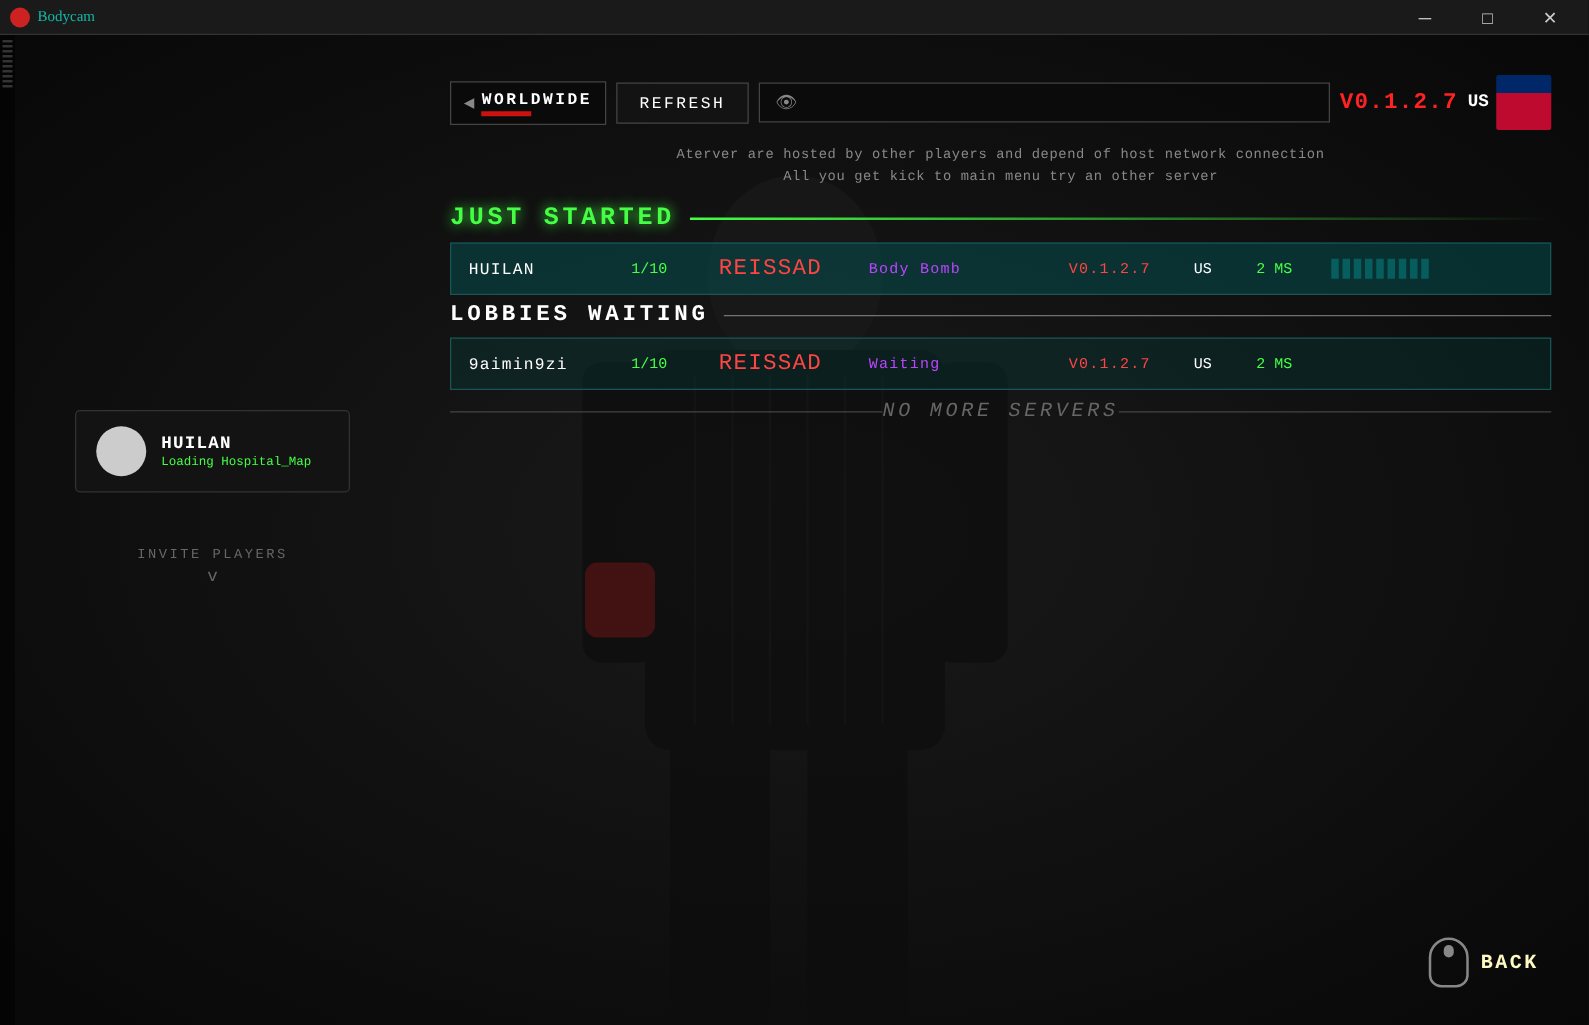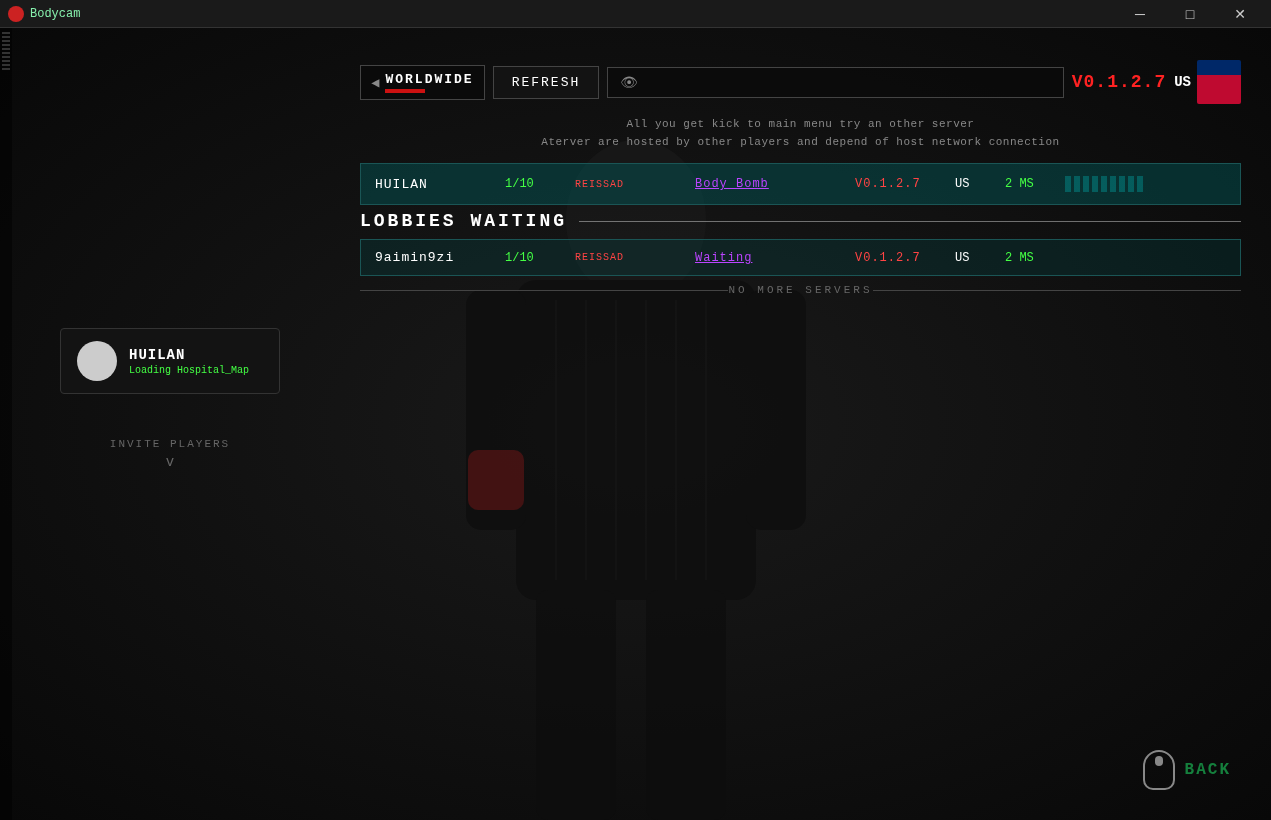--- a/index.html
+++ b/index.html
@@ -24,23 +24,24 @@
       z-index: 100;
       border-bottom: 1px solid #333;
     }
     .titlebar-icon {
       width: 16px; height: 16px;
       background: #cc2222;
       border-radius: 50%;
       margin-right: 6px;
     }
     .titlebar-title {
-      color: #86efac;
+      color: #14b8a6;
       font-size: 12px;
       flex: 1;
+      font-family: Liberation Serif, serif;
     }
     .titlebar-controls {
       display: flex;
       gap: 4px;
     }
     .titlebar-btn {
       width: 46px; height: 28px;
       background: transparent;
       border: none;
       color: #ccc;
@@ -263,22 +264,22 @@
       border: 1px solid #1a5555;
       padding: 10px 14px;
       margin-bottom: 6px;
       cursor: pointer;
     }
     .server-row.highlighted {
       background: rgba(0,100,100,0.4);
     }
     .col-name { width: 130px; color: #fff; font-size: 13px; letter-spacing: 1px; }
     .col-players { width: 70px; color: #44ff44; font-size: 12px; }
-    .col-mode { width: 120px; color: #ff4444; font-size: 10px; letter-spacing: 1px; }
-    .col-map { width: 160px; color: #bb44ff; font-size: 12px; letter-spacing: 1px; text-decoration: underline; }
+    .col-mode { width: 120px; color: #ff4444; font-size: 18px; letter-spacing: 1px; }
+    .col-map { width: 160px; color: #bb44ff; font-size: 12px; letter-spacing: 1px; }
     .col-version { width: 100px; color: #ff4444; font-size: 12px; letter-spacing: 1px; }
     .col-region { width: 50px; color: #fff; font-size: 12px; }
     .col-ping { width: 60px; color: #44ff44; font-size: 12px; text-align: left; }
     .col-bar { flex: 1; }
 
     
     .row-stripes {
       width: 80px;
       height: 20px;
       display: flex;
@@ -309,25 +310,26 @@
       height: 1px;
       background: #fff;
       margin-left: 12px;
       opacity: 0.4;
     }
 
     
     .no-more {
       text-align: center;
       color: #666;
-      font-size: 11px;
+      font-size: 16px;
       letter-spacing: 3px;
       margin-top: 8px;
       display: flex;
       align-items: center;
+      font-style: italic;
     }
     .no-more-line {
       flex: 1;
       height: 1px;
       background: #444;
     }
 
     
     .back-btn {
       position: absolute;
@@ -347,21 +349,21 @@
       flex-direction: column;
       align-items: center;
     }
     .back-mouse-btn {
       width: 8px; height: 10px;
       background: #888;
       border-radius: 4px;
       margin-top: 4px;
     }
     .back-label {
-      color: #15803d;
+      color: #fef9c3;
       font-size: 16px;
       font-weight: bold;
       letter-spacing: 2px;
     }
 
     
     .left-edge-bar {
       position: absolute;
       top: 28px;
       left: 0;
@@ -456,24 +458,28 @@
       <span class="search-icon-wrap">👁</span>
     </div>
     <span class="version-badge">V0.1.2.7</span>
     <div class="region-flag-wrap">
       <span class="region-us">US</span>
       <div class="flag-icon"></div>
     </div>
   </div>
 
   <div class="info-notice">
+    <div>Aterver are hosted by other players and depend of host network connection</div>
     <div>All you get kick to main menu try an other server</div>
-    <div>Aterver are hosted by other players and depend of host network connection</div>
-  </div>
-
+  </div>
+
+  <div class="section-header">
+    <span class="section-title-just">JUST STARTED</span>
+    <div class="section-line-green"></div>
+  </div>
 
   <div class="server-row highlighted">
     <div class="col-name">HUILAN</div>
     <div class="col-players">1/10</div>
     <div class="col-mode">REISSAD</div>
     <div class="col-map" style="color:#bb44ff">Body Bomb</div>
     <div class="col-version">V0.1.2.7</div>
     <div class="col-region">US</div>
     <div class="col-ping" style="color:#44ff44">2 MS</div>
     <div class="col-bar row-stripes">

